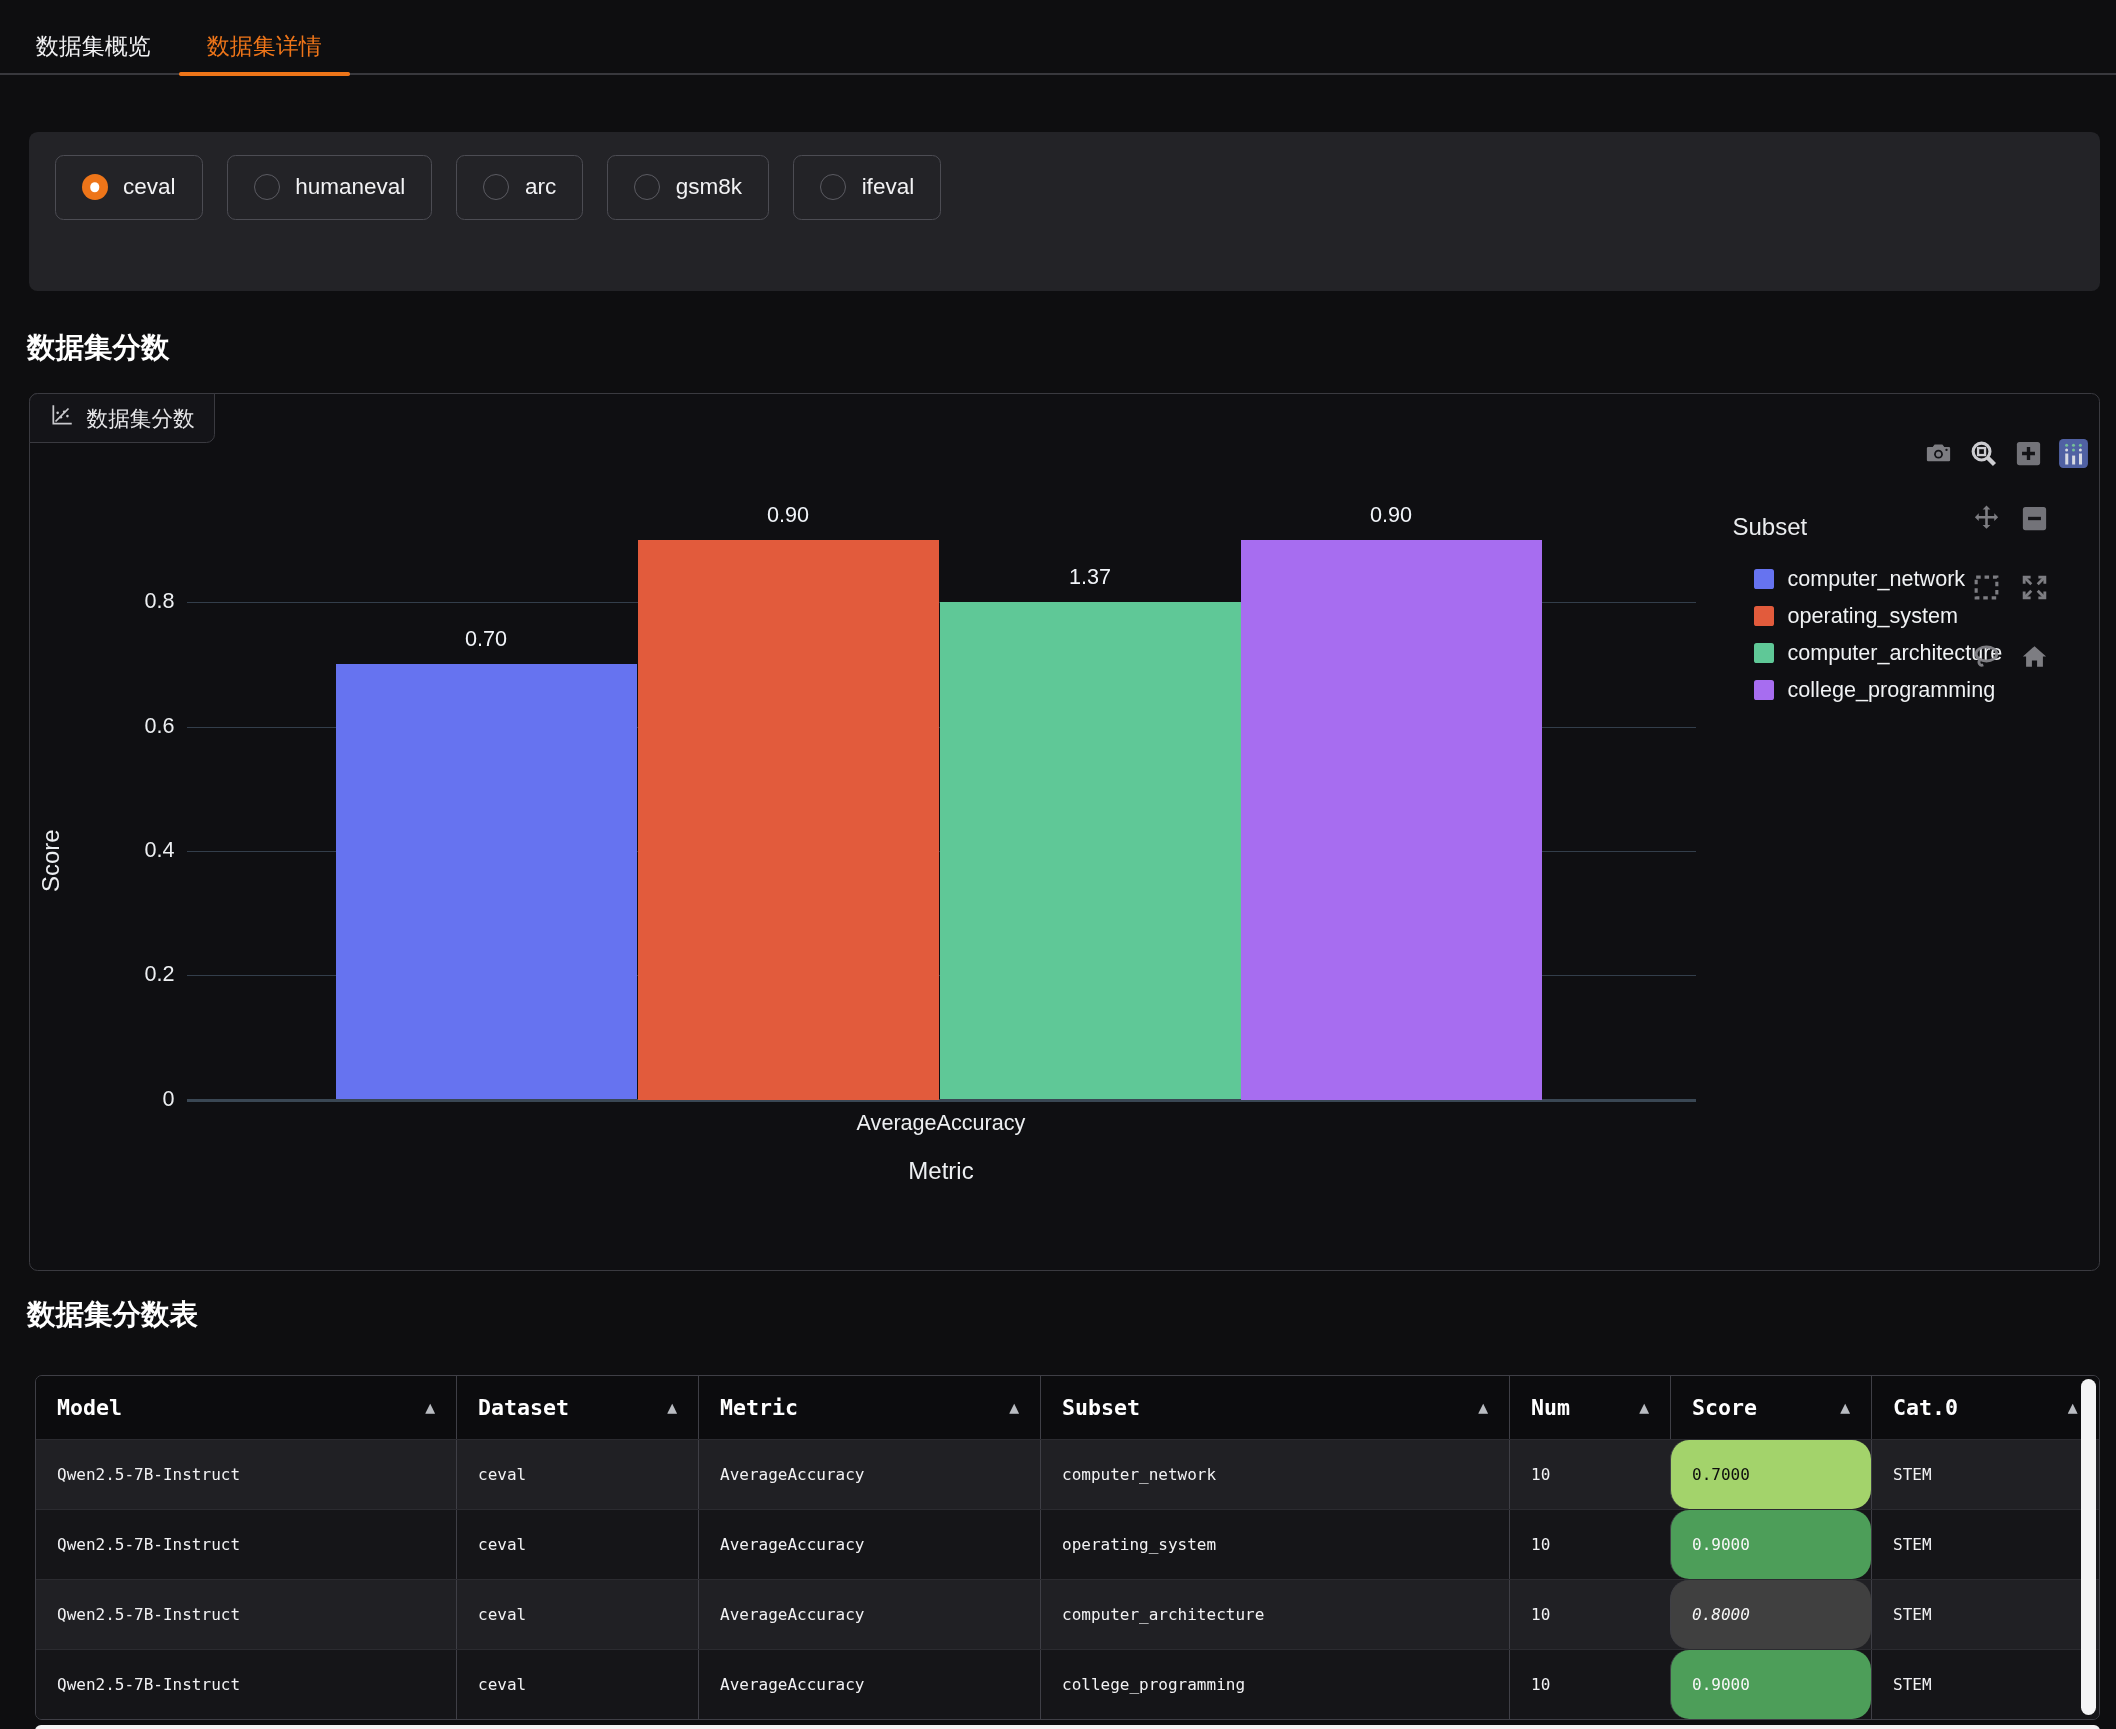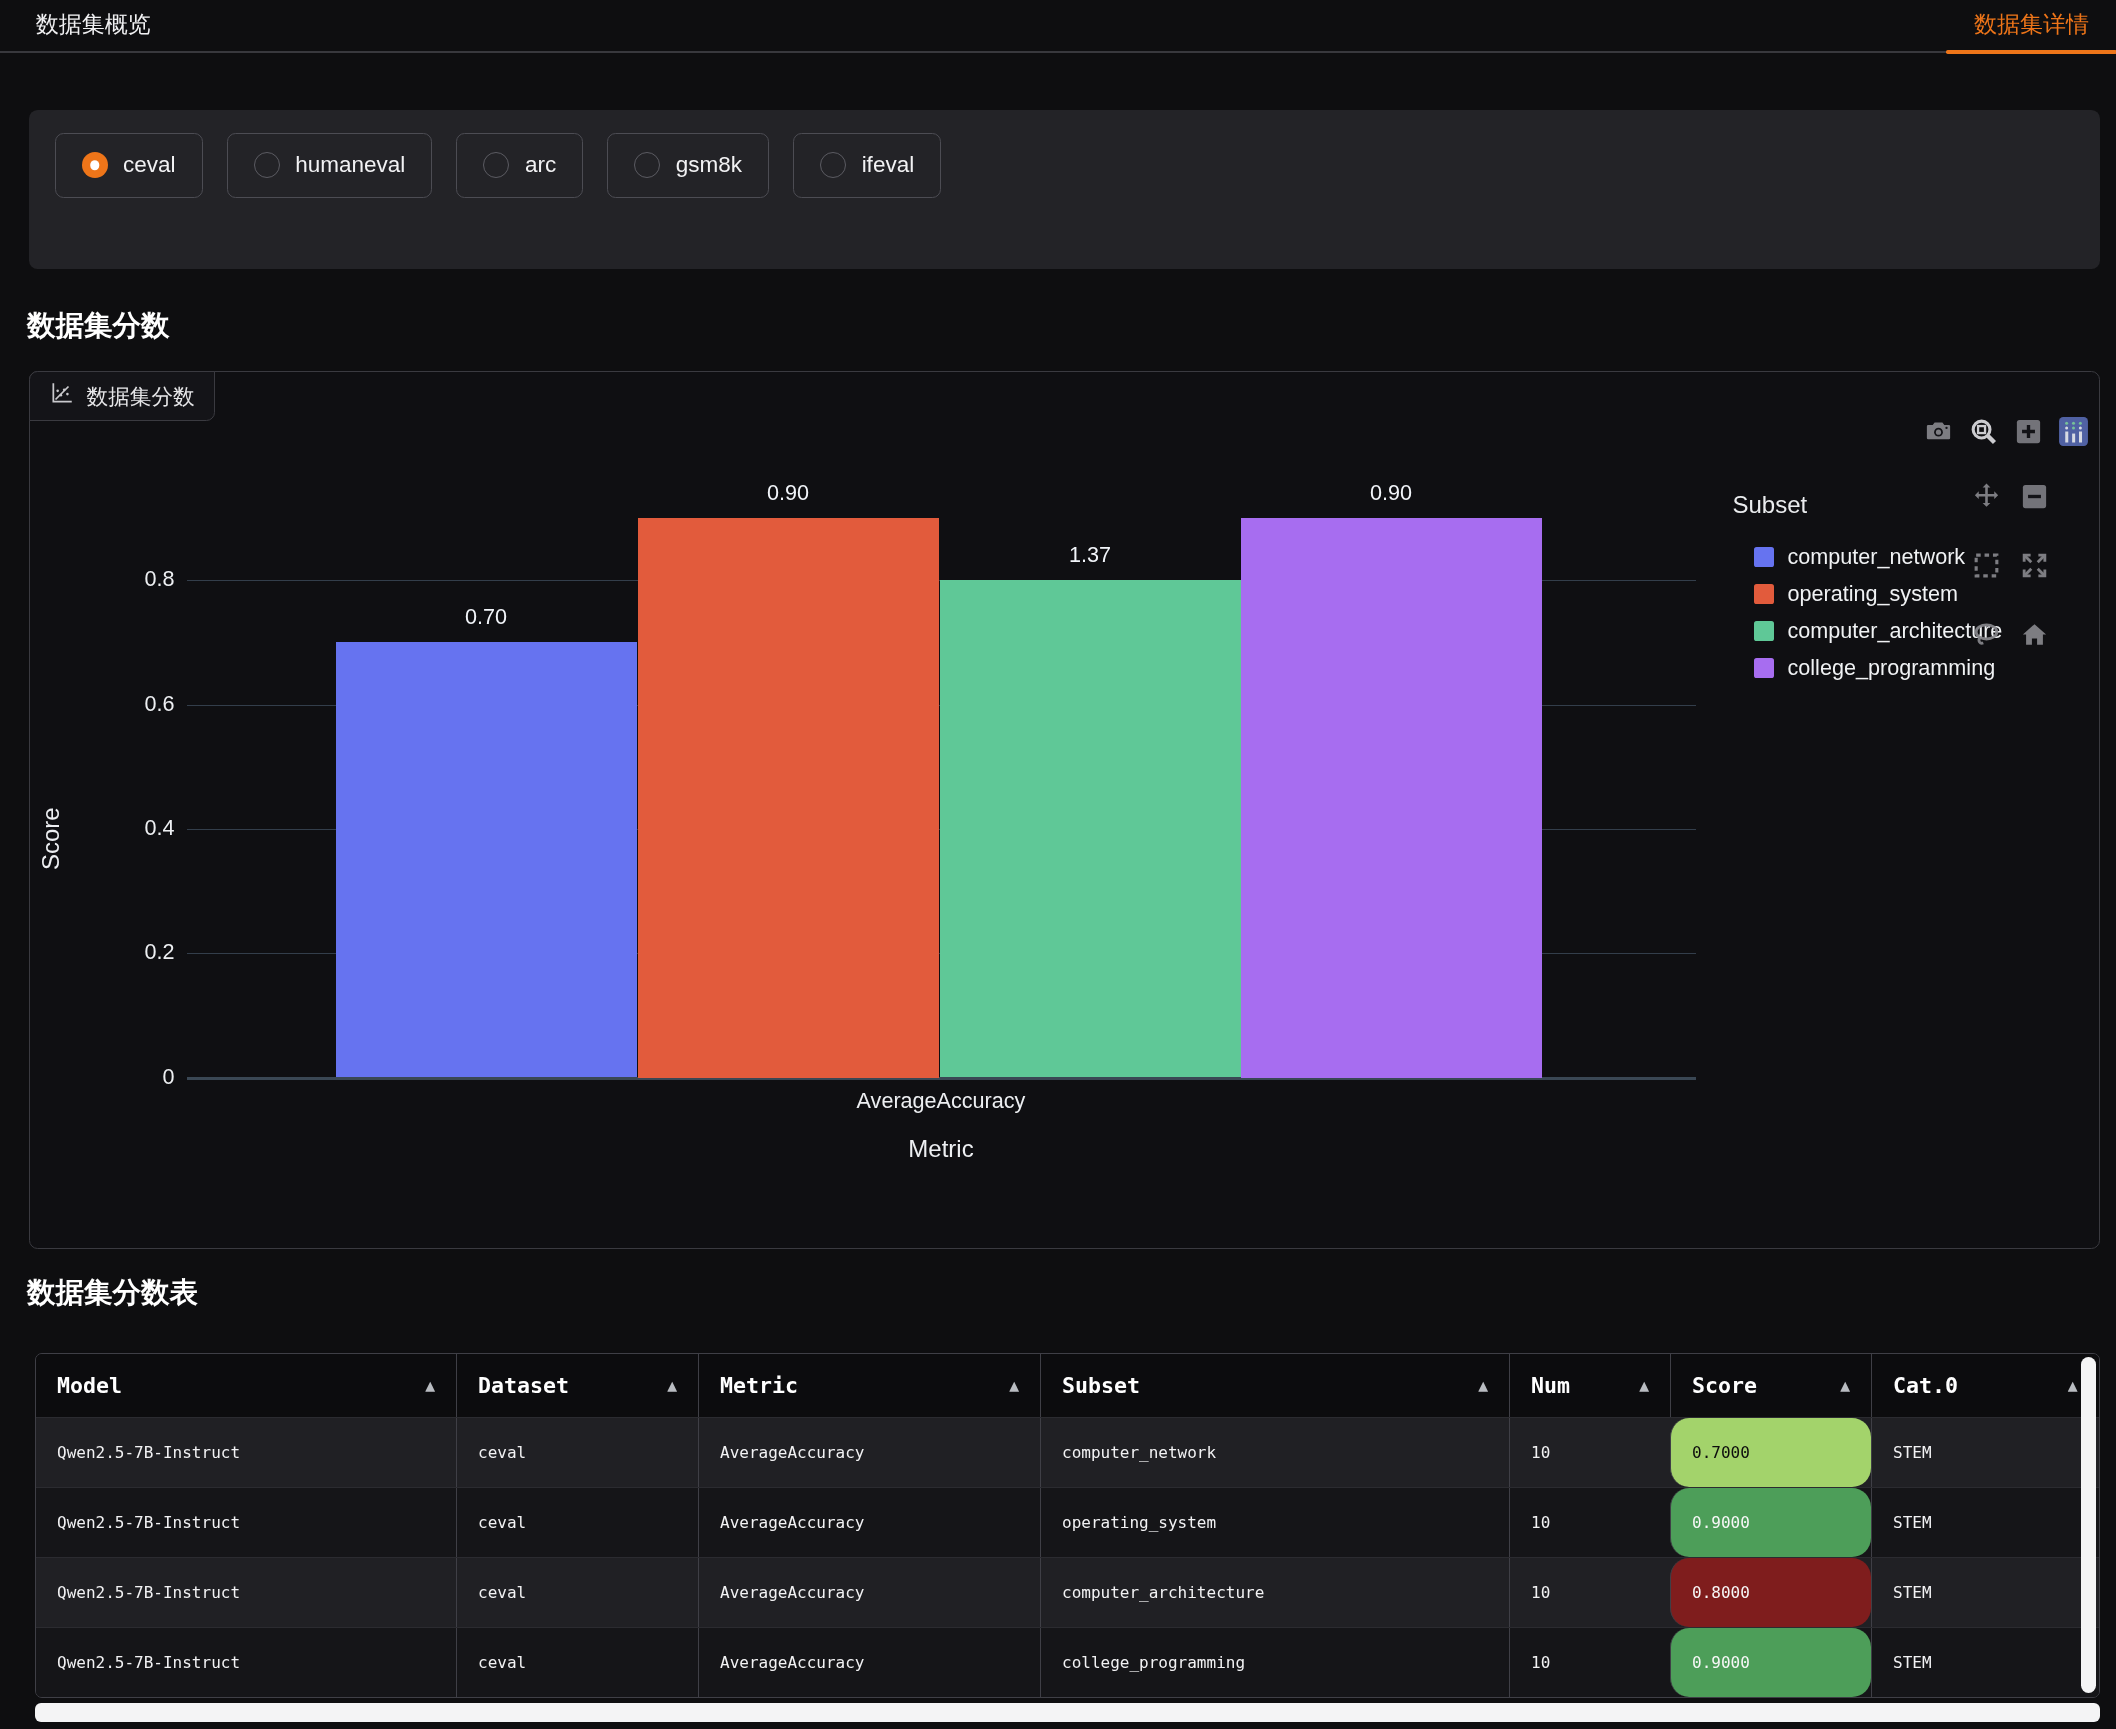--- a/index.html
+++ b/index.html
@@ -1,20 +1,20 @@
 <!DOCTYPE html>
 <html style="font-size:14px"><head>
 <meta charset="utf-8">
 <style>
   * { margin:0; padding:0; box-sizing:border-box; }
   html,body { width:2117px; height:1729px; background:#0e0e10; overflow:hidden;
               font-family:"Liberation Sans", sans-serif; color:#ededef; }
 
   
-  .tabbar { position:relative; height:53px; display:flex; align-items:flex-end;justify-content:space-between; }
+  .tabbar { position:relative; height:75px; display:flex; align-items:flex-end; }
   .tabbar::after { content:""; position:absolute; left:0; right:0; bottom:0; height:1.7px; background:#38383d; }
   .tab { position:relative; z-index:2; padding:0 28px; height:57px; display:flex; align-items:center;
          font-size:23px; color:#f1f1f3; cursor:pointer; }
   .tab:first-child { margin-left:7.8px; }
   .tab.active { color:#ee7519;font-family:Liberation Serif, serif; }
   .tab.active::after { content:""; position:absolute; left:0; right:0; bottom:-0.9px; height:4.3px; background:#ee7519; border-radius:1.7px; }
 
   
   .selector-panel { margin:57px 17.3px 0 28.5px; height:159px; background:#232327; border-radius:8.6px; padding:22.5px 26px 0 26px; }
   .selector-label { font-size:22.5px; color:#ececee; margin-bottom:24px; }
@@ -304,21 +304,21 @@
         <div class="t-cell">10</div>
         <div class="t-cell score-cell" style="background: rgb(77, 158, 89); color: rgb(247, 247, 247);">0.9000</div>
         <div class="t-cell">STEM</div>
       </div>
       <div class="t-row">
         <div class="t-cell">Qwen2.5-7B-Instruct</div>
         <div class="t-cell">ceval</div>
         <div class="t-cell">AverageAccuracy</div>
         <div class="t-cell">computer_architecture</div>
         <div class="t-cell">10</div>
-        <div class="t-cell score-cell" style="background: #7f1d1d; color: rgb(247, 247, 247);">0.8000</div>
+        <div class="t-cell score-cell" style="background: #404040; color: rgb(247, 247, 247); font-style: italic;">0.8000</div>
         <div class="t-cell">STEM</div>
       </div>
       <div class="t-row">
         <div class="t-cell">Qwen2.5-7B-Instruct</div>
         <div class="t-cell">ceval</div>
         <div class="t-cell">AverageAccuracy</div>
         <div class="t-cell">college_programming</div>
         <div class="t-cell">10</div>
         <div class="t-cell score-cell" style="background: rgb(77, 158, 89); color: rgb(247, 247, 247);">0.9000</div>
         <div class="t-cell">STEM</div>

